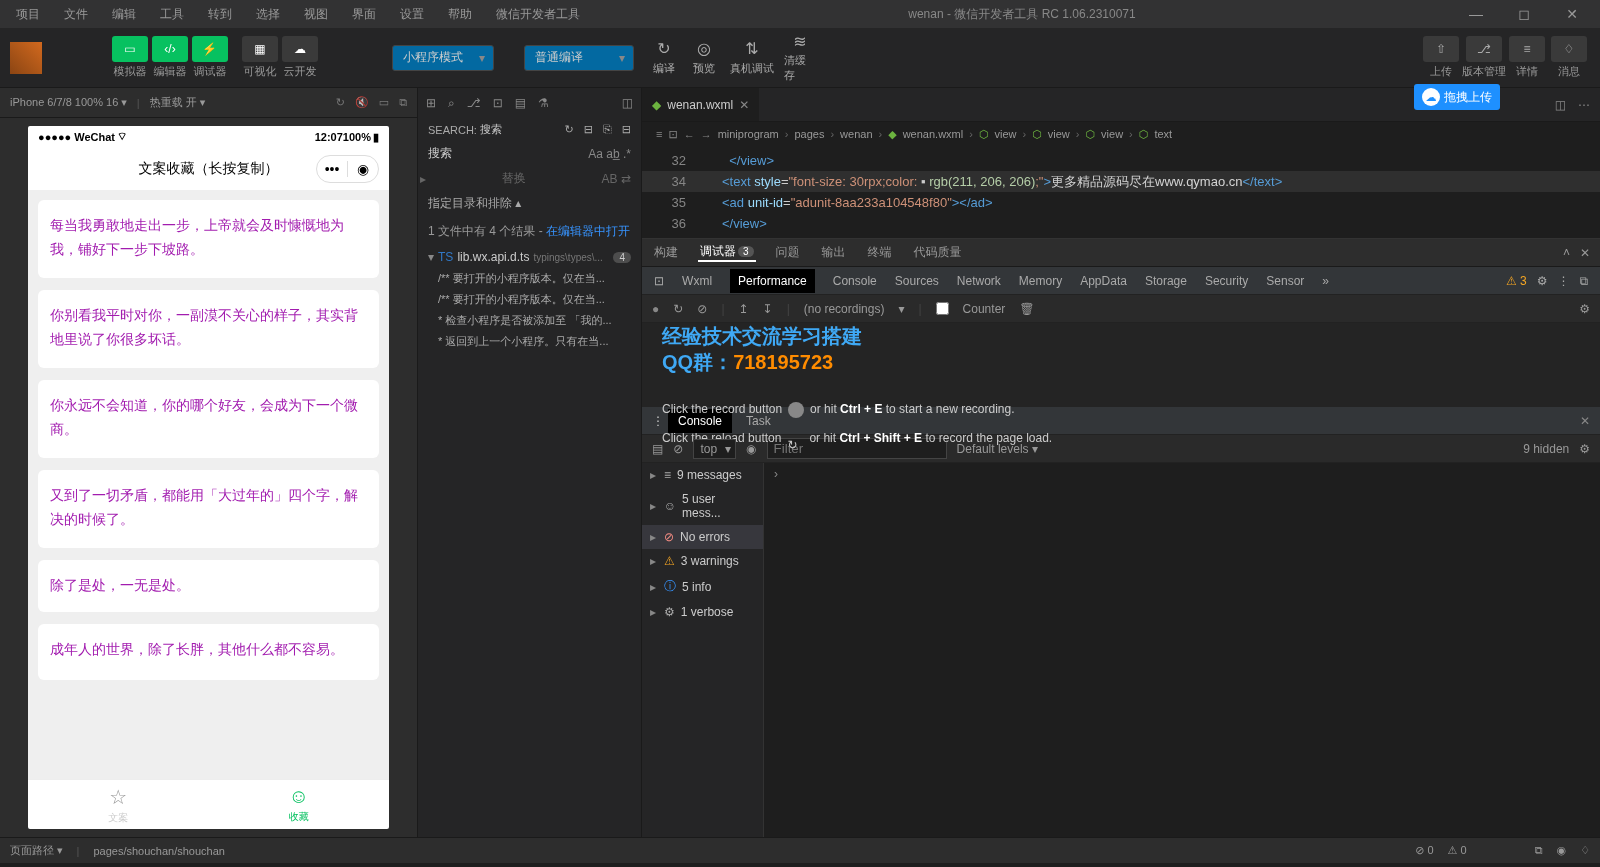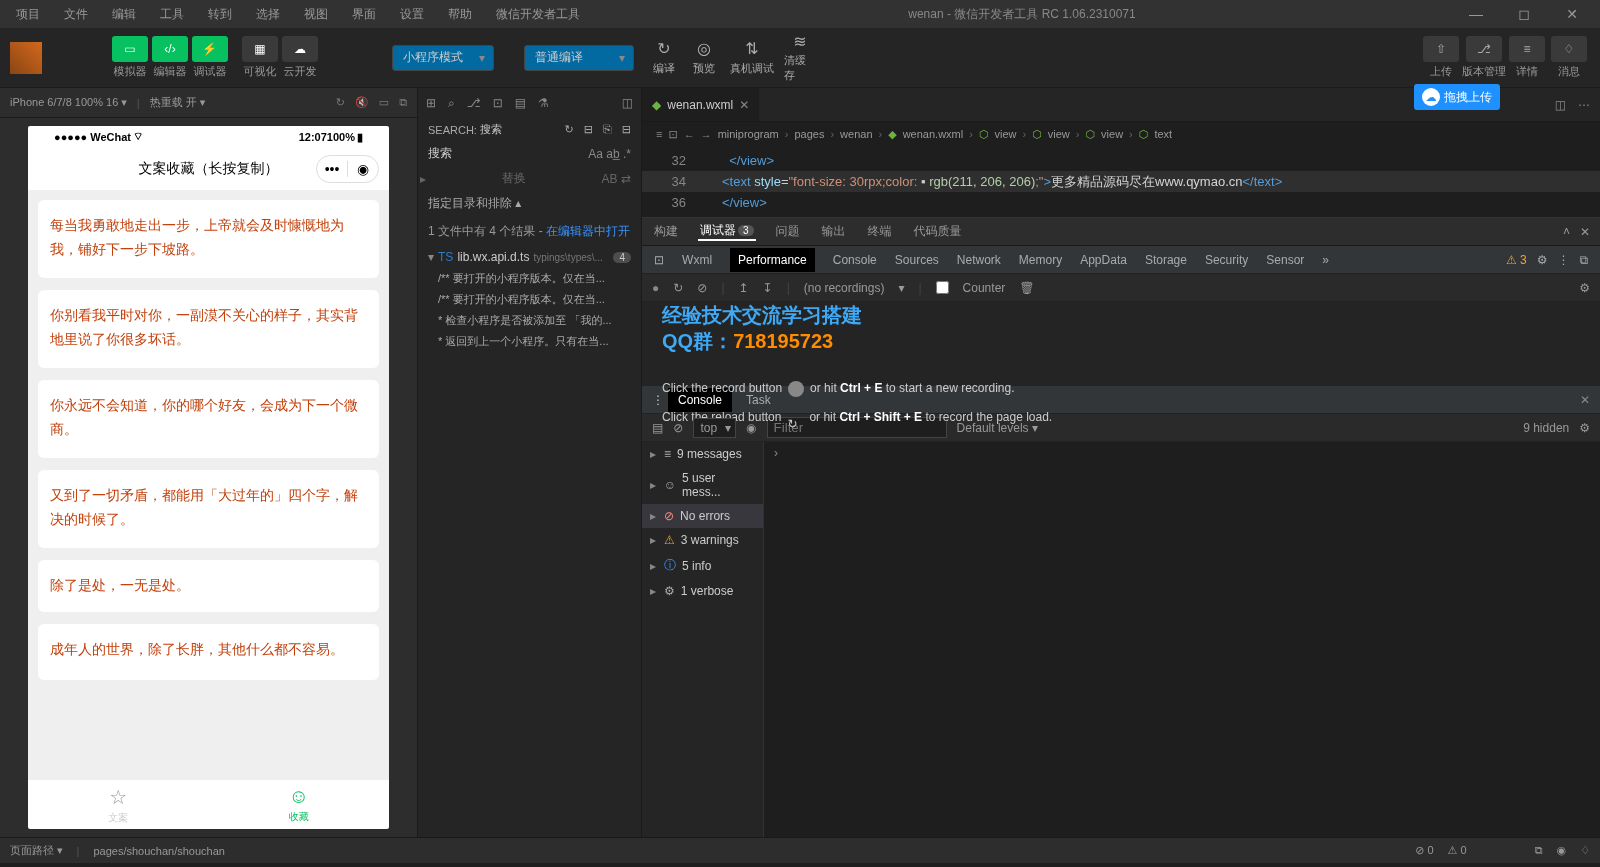--- a/index.html
+++ b/index.html
@@ -30,28 +30,28 @@
 .toolbar .rwrap{display:flex;flex-direction:column;align-items:center;gap:2px;}
 .toolbar .rwrap .lb{font-size:11px;color:#999;}
 
 .main { display: flex; height: calc(100% - 118px); }
 
 .simcol { width: 418px; background: #2d2d2d; display:flex; flex-direction:column; border-right:1px solid #1a1a1a;}
 .simbar { height:30px; display:flex; align-items:center; padding:0 10px; color:#999; font-size:11px; gap:10px; border-bottom:1px solid #1a1a1a;}
 .simbar .sp{flex:1;}
 .simbar .ic{cursor:pointer; opacity:.7;}
 .phone { background:#fff; margin: 8px 28px; flex:1; display:flex; flex-direction:column; border-radius:2px; overflow:hidden;}
-.phone .status { height:22px; display:flex; align-items:center; padding:0 26px; font-size:11px; color:#000; font-weight:bold;}
+.phone .status { height:22px; display:flex; align-items:center; padding:0 10px; font-size:11px; color:#000; font-weight:bold;}
 .phone .status .t{flex:1; text-align:right;}
 .phone .nav { height:42px; display:flex; align-items:center; justify-content:center; color:#000; font-size:14px; position:relative;}
 .phone .nav .cap { position:absolute; right:10px; display:flex; align-items:center; border:1px solid #ddd; border-radius:14px; height:28px; padding:0 6px; gap:6px;}
 .phone .nav .cap span{width:18px;text-align:center;}
 .phone .nav .cap .div{width:1px;height:16px;background:#ddd;}
 .phone .body { flex:1; background:#efefef; padding:10px; overflow:hidden;}
-.phone .card { background:#fff; border-radius:6px; padding:14px 12px; margin-bottom:12px; color:#c2410c; font-size:14px; line-height:1.7; min-height:78px;}
+.phone .card { background:#fff; border-radius:6px; padding:14px 12px; margin-bottom:12px; color:#a21caf; font-size:14px; line-height:1.7; min-height:78px;}
 .phone .tabbar { height:50px; display:flex; border-top:1px solid #eee;}
 .phone .tab { flex:1; display:flex; flex-direction:column; align-items:center; justify-content:center; font-size:10px; gap:2px;}
 .phone .tab.active{color:#07c160;}
 .phone .tab .ic{font-size:20px; color:#999;}
 .phone .tab.active .ic{color:#07c160;}
 
 .midcol { width: 224px; background:#252526; border-right:1px solid #1a1a1a; display:flex; flex-direction:column;}
 .midcol .iconrow { height:30px; display:flex; align-items:center; justify-content:flex-end; gap:12px; padding:0 8px; color:#888;}
 .midcol .iconrow span{cursor:pointer;}
 .midcol .searchhdr { padding:4px 10px; color:#aaa; font-size:11px; display:flex; align-items:center;}
@@ -362,20 +362,25 @@
           <div class="gutter">32</div>
           <div class="gutterside"></div>
           <div class="txt">  <span class="tg">&lt;/view&gt;</span></div>
         </div>
         <div class="line hl">
           <div class="gutter">34</div>
           <div class="gutterside"></div>
           <div class="txt"><span class="tg">&lt;text</span> <span class="attr">style</span>=<span class="str">"font-size: 30rpx;color: </span>▪ <span class="rgb">rgb(211, 206, 206)</span><span class="str">;"</span><span class="tg">&gt;</span><span class="w">更多精品源码尽在www.qymao.cn</span><span class="tg">&lt;/text&gt;</span></div>
         </div>
         <div class="line">
+          <div class="gutter">35</div>
+          <div class="gutterside"></div>
+          <div class="txt"><span class="tg">&lt;ad</span> <span class="attr">unit-id</span>=<span class="str">"adunit-8aa233a104548f80"</span><span class="tg">&gt;&lt;/ad&gt;</span></div>
+        </div>
+        <div class="line">
           <div class="gutter">36</div>
           <div class="gutterside"></div>
           <div class="txt"><span class="tg">&lt;/view&gt;</span></div>
         </div>
       </div>
 
     <div class="devtools" style="flex:1">
       <div class="dt-tabs">
         <span class="t">构建</span>
         <span class="t on"><span>调试器</span><span class="badge">3</span></span>

